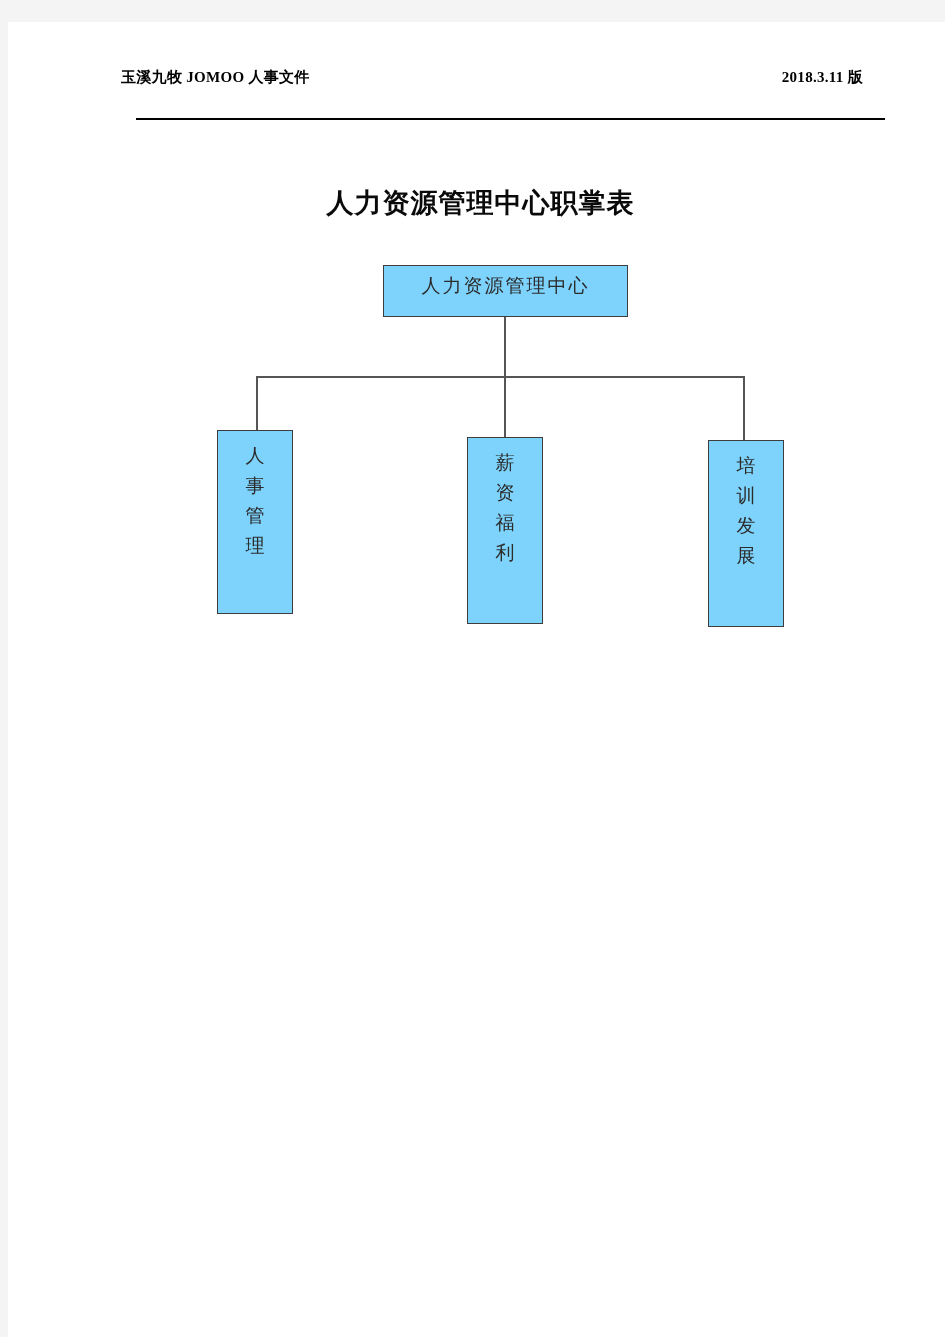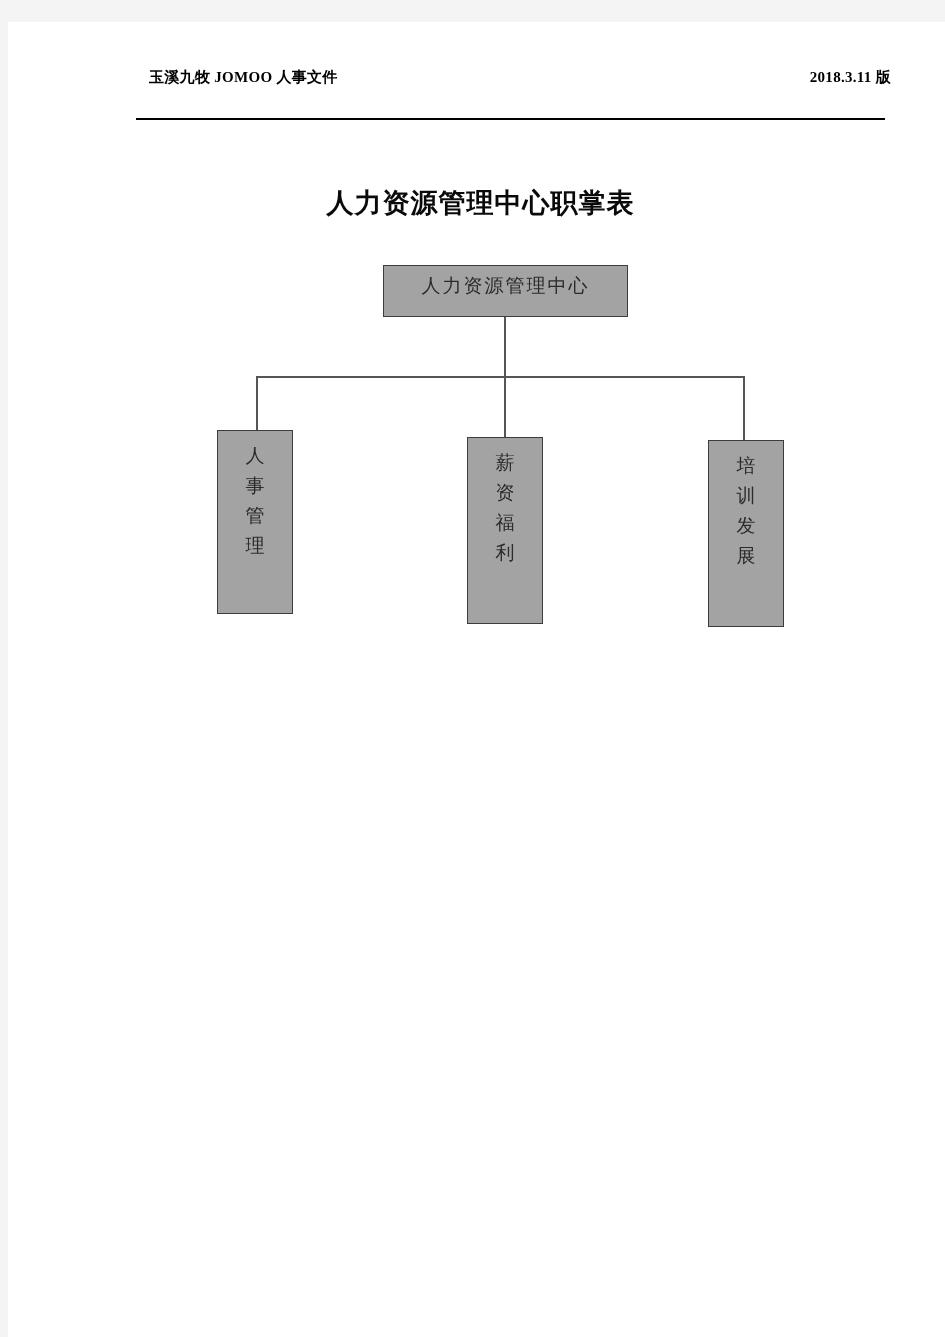--- a/index.html
+++ b/index.html
@@ -21,21 +21,21 @@
     left: 8px;
     top: 22px;
     width: 937px;
     height: 1315px;
     background: #ffffff;
   }
 
   
   #header {
     position: absolute;
-    left: 133px;
+    left: 105px;
     top: 46px;
     width: 750px;
     height: 40px;
   }
   .hdr-text {
     position: absolute;
     top: 0;
     font-size: 15px;
     font-weight: bold;
     color: #000000;
@@ -73,21 +73,21 @@
     left: 0;
     top: 0;
     width: 945px;
     height: 700px;
   }
 
   .node-box {
     position: absolute;
     box-sizing: border-box;
     border: 1.5px solid #3d3d3d;
-    background: #a3a3a3;
+    background: #7dd3fc;
   }
 
   
   #node-root {
     left: 375px;
     top: 243px;
     width: 245px;
     height: 52px;
   }
   #node-root .node-label {

